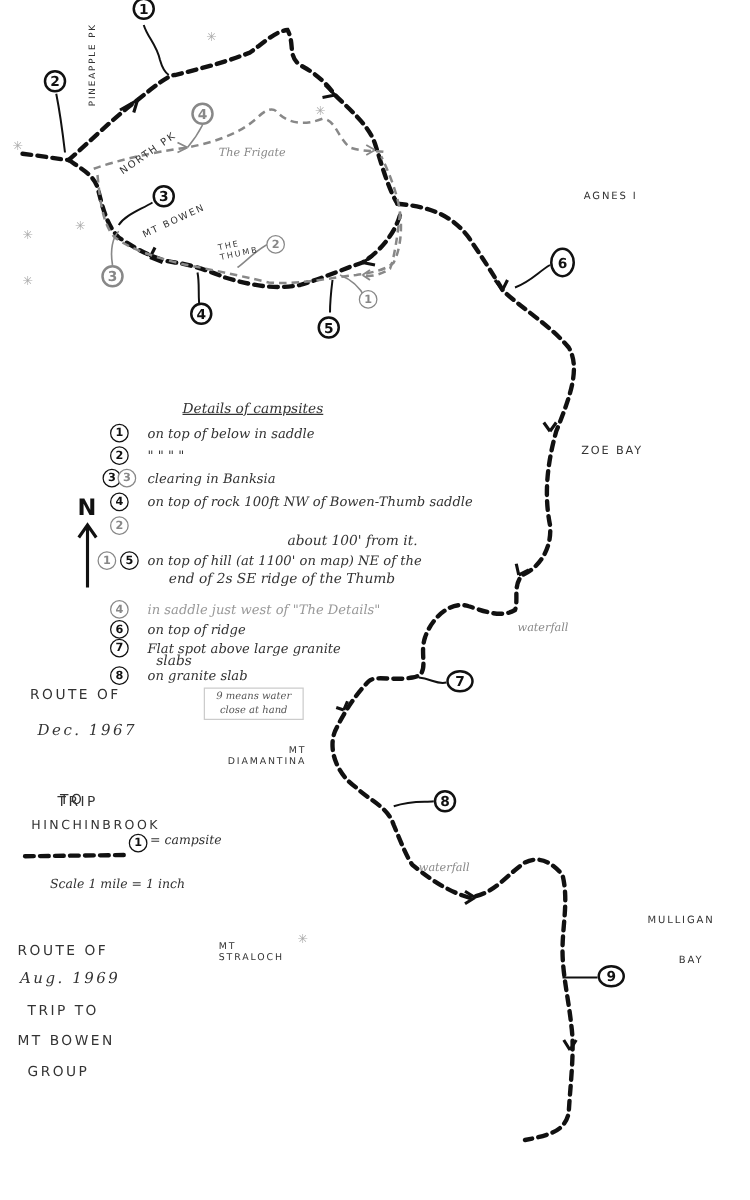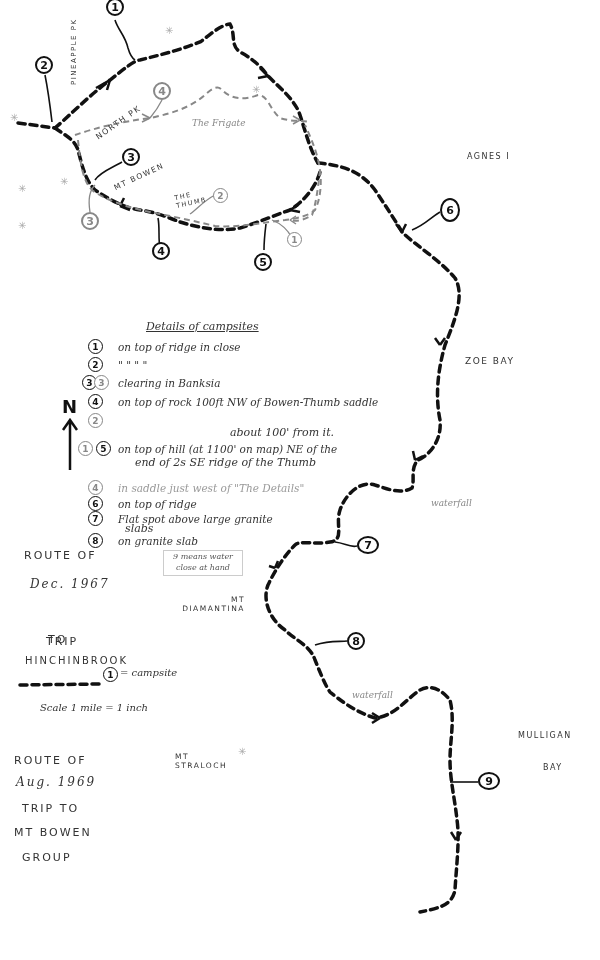--- a/index.html
+++ b/index.html
@@ -2,21 +2,21 @@
 <html><head>
 <meta charset="utf-8">
 <style>
   html, body { margin:0; padding:0; background:#ffffff; }
   body { width:600px; height:960px; position:relative; overflow:hidden;
          font-family:"DejaVu Sans", sans-serif; color:#222; }
   #map-svg { position:absolute; left:0; top:0; width:600px; height:960px; }
   .lbl { position:absolute; font-family:"DejaVu Sans", sans-serif; font-size:9px;
          letter-spacing:1.5px; color:#333; white-space:nowrap; }
   .hand { position:absolute; font-family:"DejaVu Serif", serif; font-style:italic;
-          font-size:10.5px; color:#333; white-space:nowrap;margin-left:17px; }
+          font-size:10.5px; color:#333; white-space:nowrap; }
   .hand.grey { color:#888; }
   .block { position:absolute; font-family:"DejaVu Sans", sans-serif; font-size:11px;
            letter-spacing:2px; color:#333; line-height:1; }
   .block div { position:absolute; white-space:nowrap; }
   .circ { position:absolute; width:18px; height:18px; border:2px solid #111; border-radius:50%;
           font-family:"DejaVu Sans", sans-serif; font-weight:bold; font-size:11px;
           display:flex; align-items:center; justify-content:center; background:#fff; color:#111;
           box-sizing:border-box; }
   .circ.grey { border-color:#888; color:#888; }
   .circ.sm { width:15px; height:15px; font-size:9px; border-width:1.5px; }
@@ -135,21 +135,21 @@
 <div class="circ grey sm" style="left:287px;top:232px;">1</div>
 
 <div class="north">N</div>
 
 <div class="legend-title">Details of campsites</div>
 
 <div class="legend-row" style="top:338px;">
   <div class="marks">
       <div class="circ sm" style="left:18px;top:1px;">1</div>
     </div>
-  <span class="txt">on top of ridge in close</span>
+  <span class="txt">on top of below in saddle</span>
 </div>
 <div class="legend-row" style="top:356px;">
   <div class="marks">
       <div class="circ sm" style="left:18px;top:1px;">2</div>
     </div>
   <span class="txt">"    "    "    "</span>
 </div>
 <div class="legend-row" style="top:374px;">
   <div class="marks">
     <div class="circ sm" style="left:12px;top:1px;">3</div>

